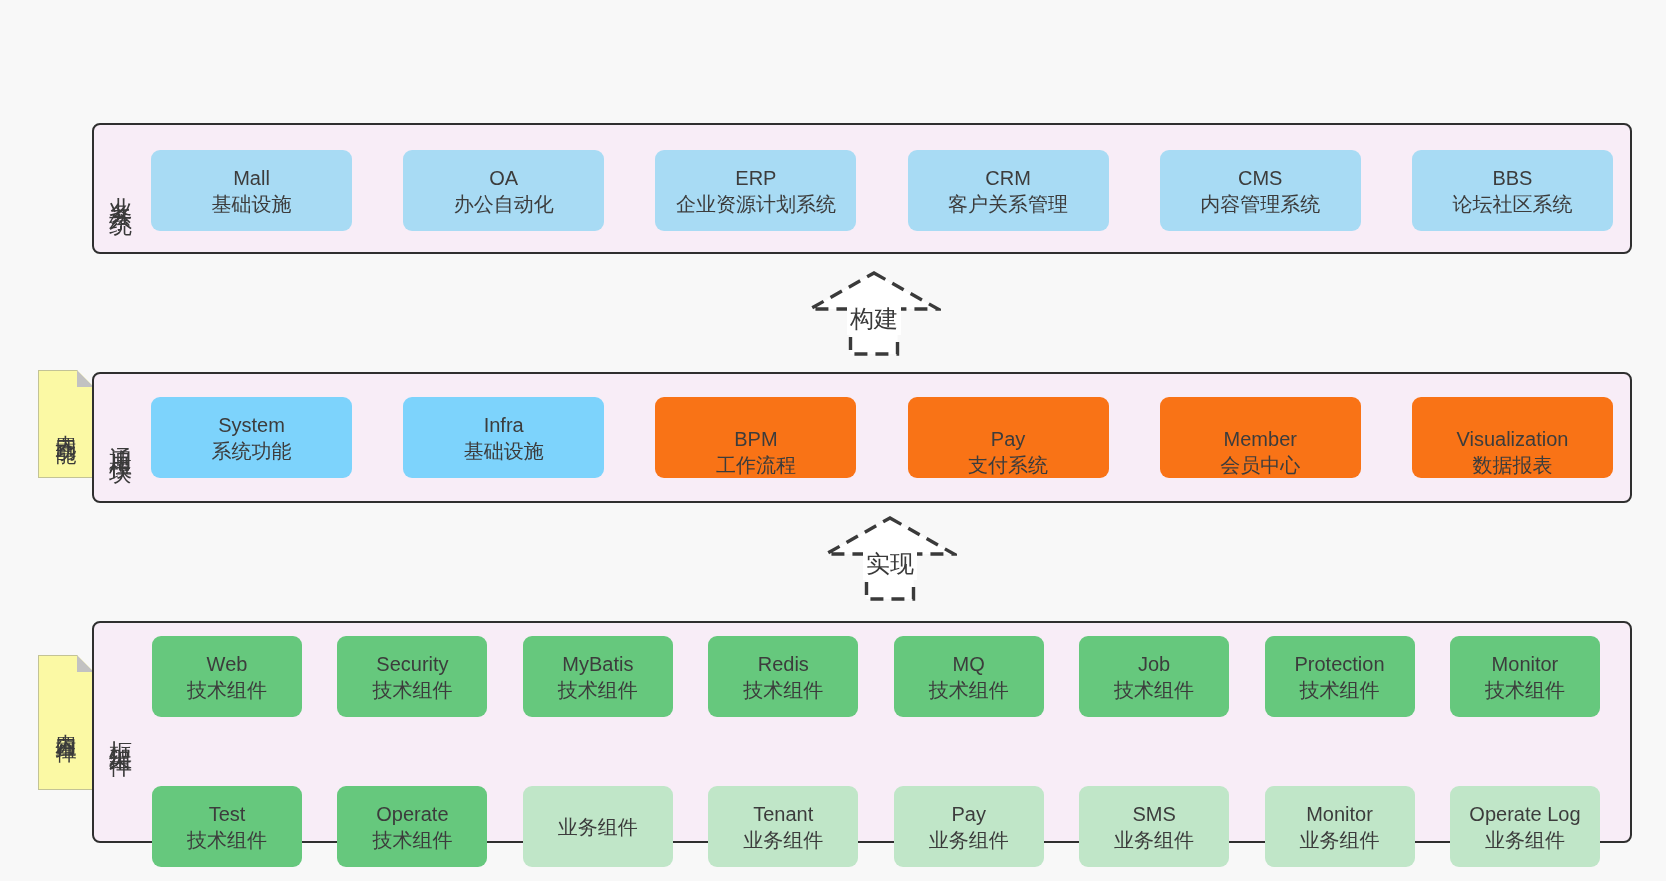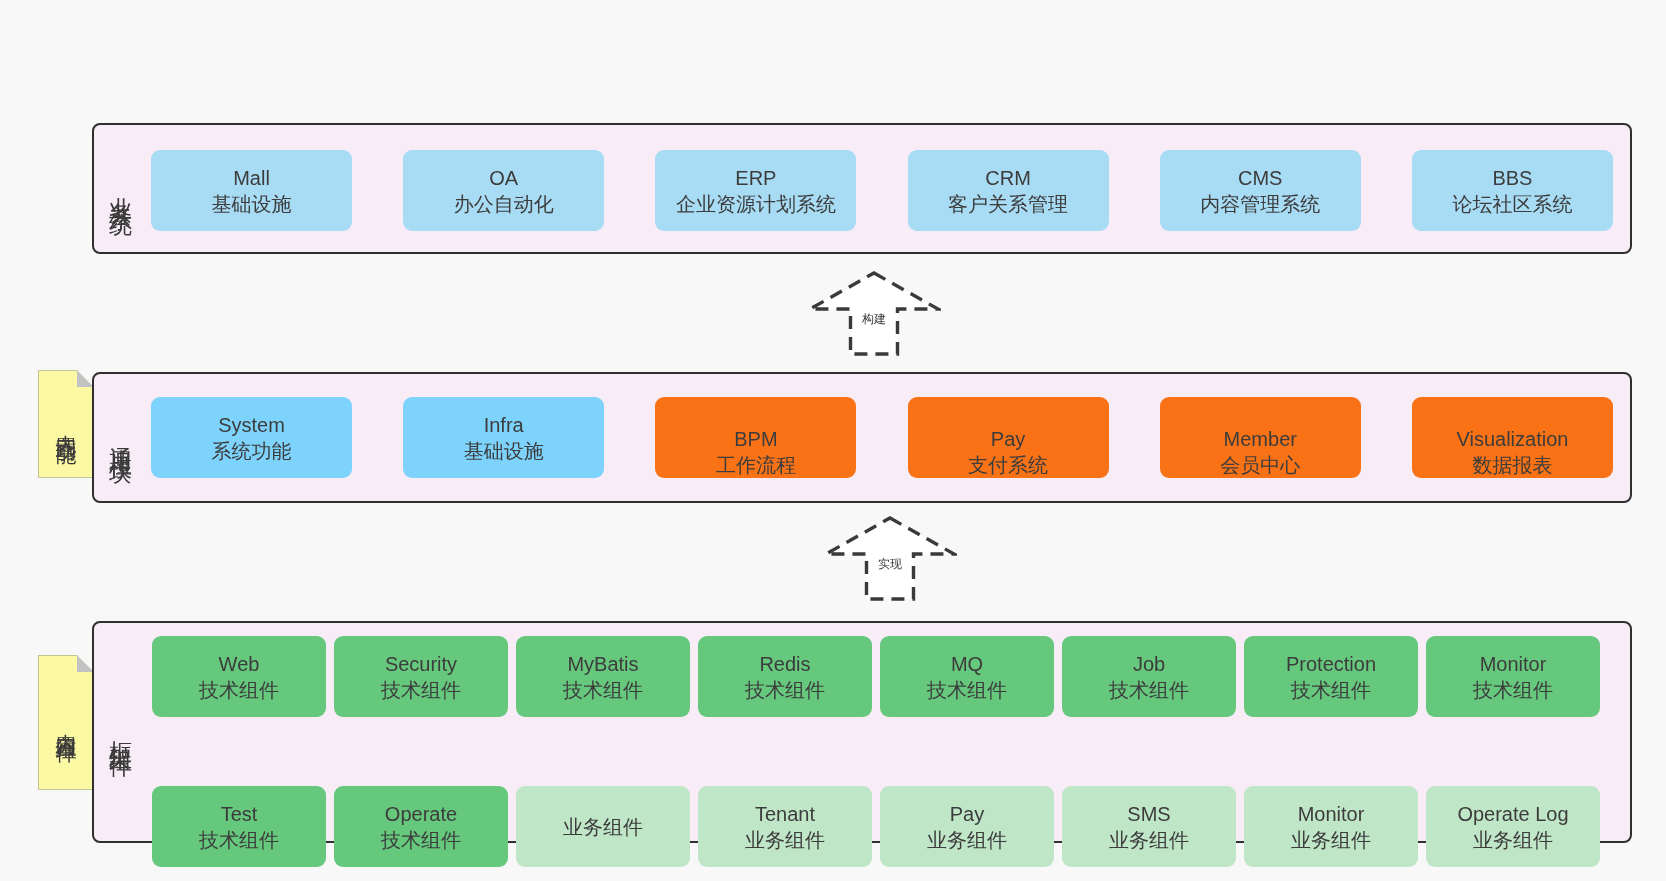--- a/index.html
+++ b/index.html
@@ -41,38 +41,38 @@
   .band3 .rowA{left:58px;right:30px;top:13px;}
   .band3 .rowB{left:58px;right:30px;top:119px;margin-top:44px;}
 
   .box{
     height:81px;border-radius:9px;
     display:flex;flex-direction:column;justify-content:center;align-items:center;
     text-align:center;font-size:20px;line-height:26px;color:#3c3c3c;
     padding:0 4px;box-sizing:border-box;
   }
   .w200{width:201px;}
-  .w150{width:174px;align-items:center;}
+  .w150{width:150px;align-items:center;}
   .blue{background:#a8dbf4;}
   .red{background:#7dd3fc;}
   .pink{background:#f97316;justify-content:flex-end;}
   .green{background:#66c87d;}
   .lightgreen{background:#c0e6c8;}
 
   
   .arrow{position:absolute;width:134px;height:88px;z-index:1;}
   .arrow1{left:807px;top:270px;}
   .arrow2{left:823px;top:515px;}
   .arrow svg{display:block;width:134px;height:88px;}
   .arrow-label{
     position:absolute;left:50%;top:49px;
     transform:translate(-50%,-50%);
     background:#ffffff;
     padding:0 3px;
-    font-size:12px;color:#3a3a3a;white-space:nowrap;
+    font-size:24px;color:#3a3a3a;white-space:nowrap;
   }
 
   
   .note{
     position:absolute;left:38px;width:56px;
     background:#fbf9a4;
     clip-path:polygon(0 0, calc(100% - 17px) 0, 100% 17px, 100% 100%, 0 100%);
     box-shadow:inset 0 0 0 1px #c3c396;
     display:flex;align-items:center;justify-content:center;
     z-index:1;

